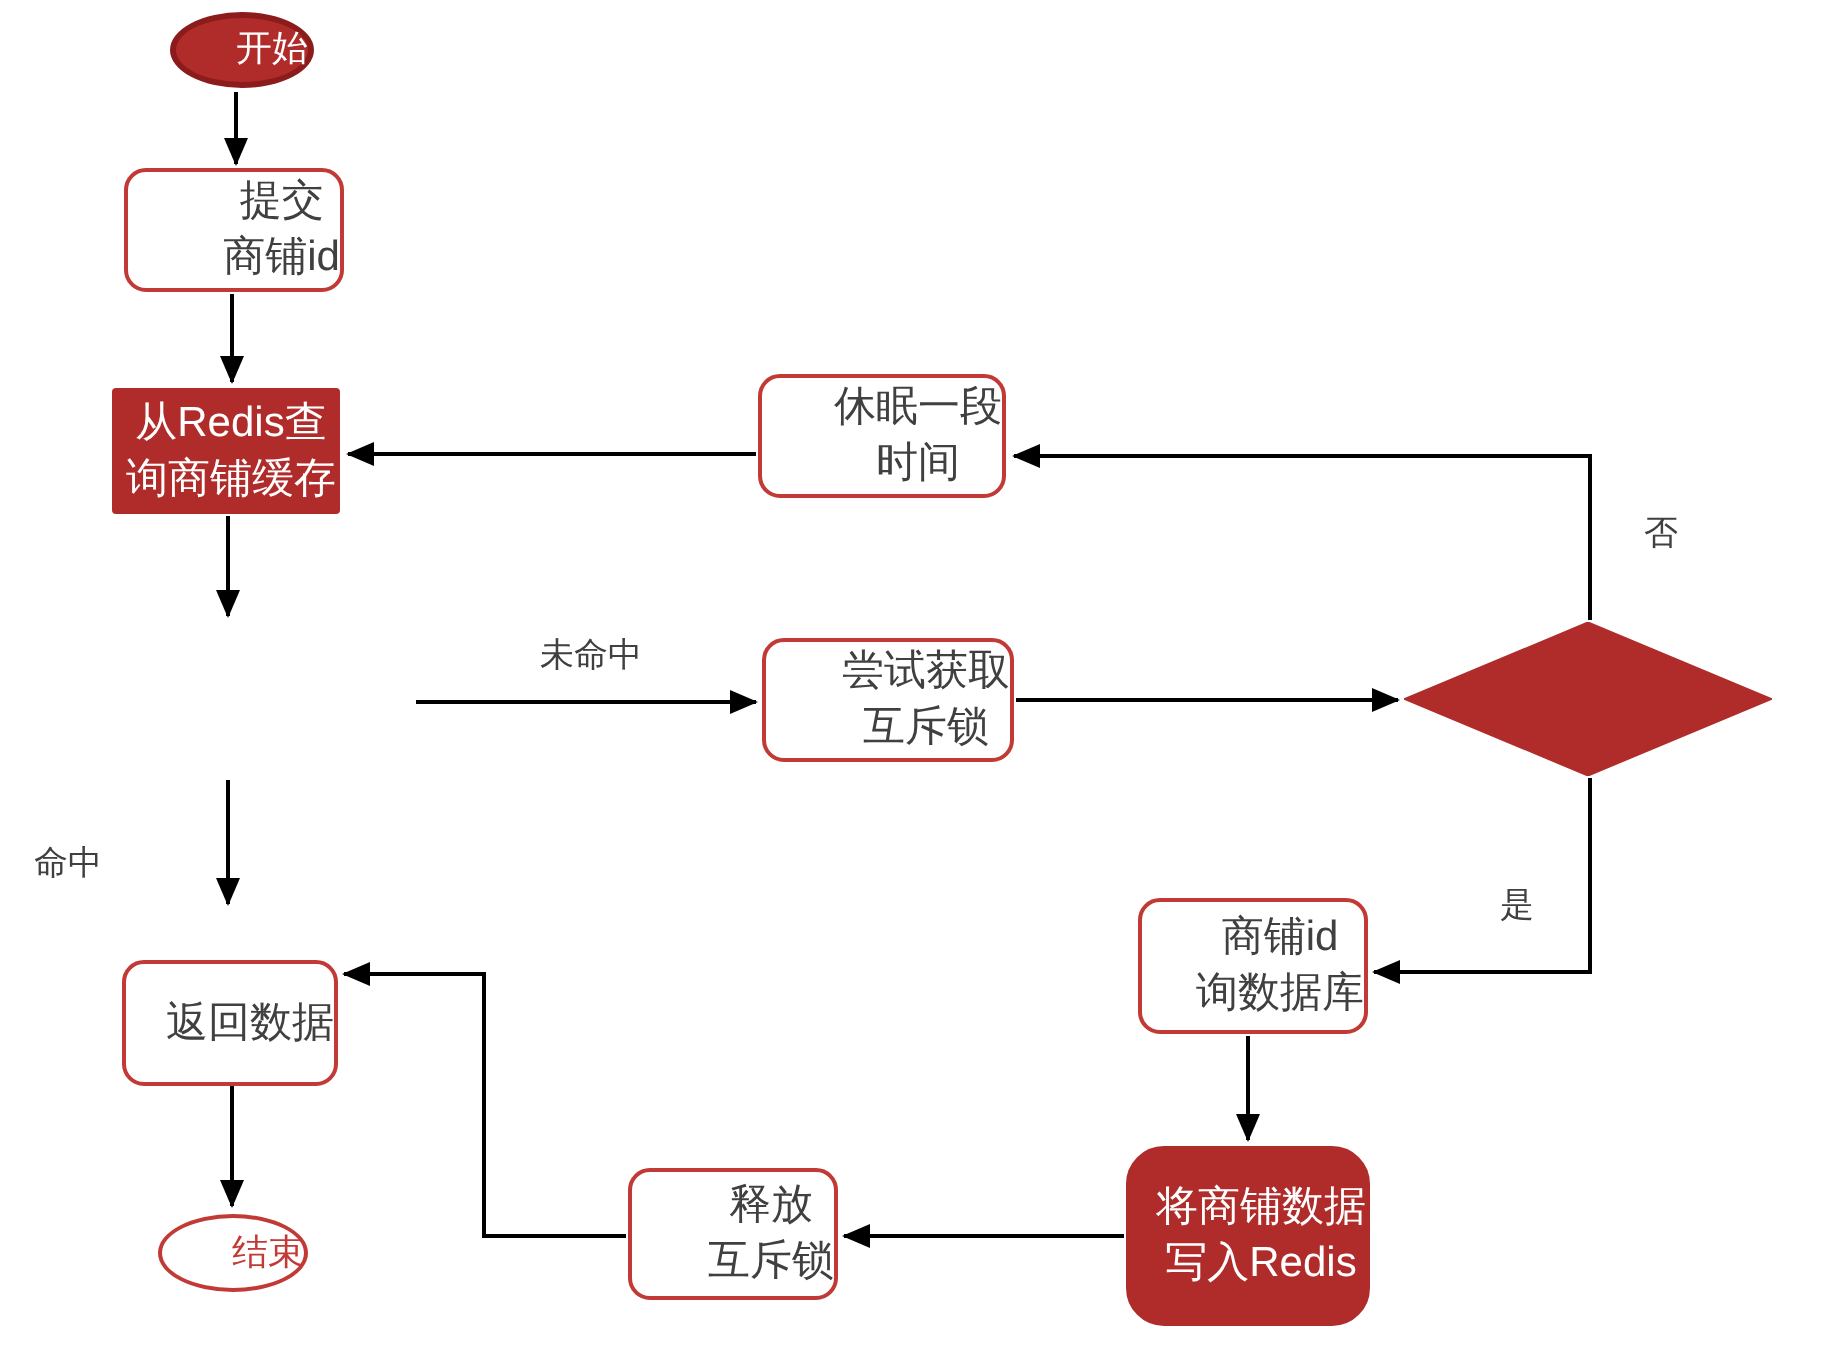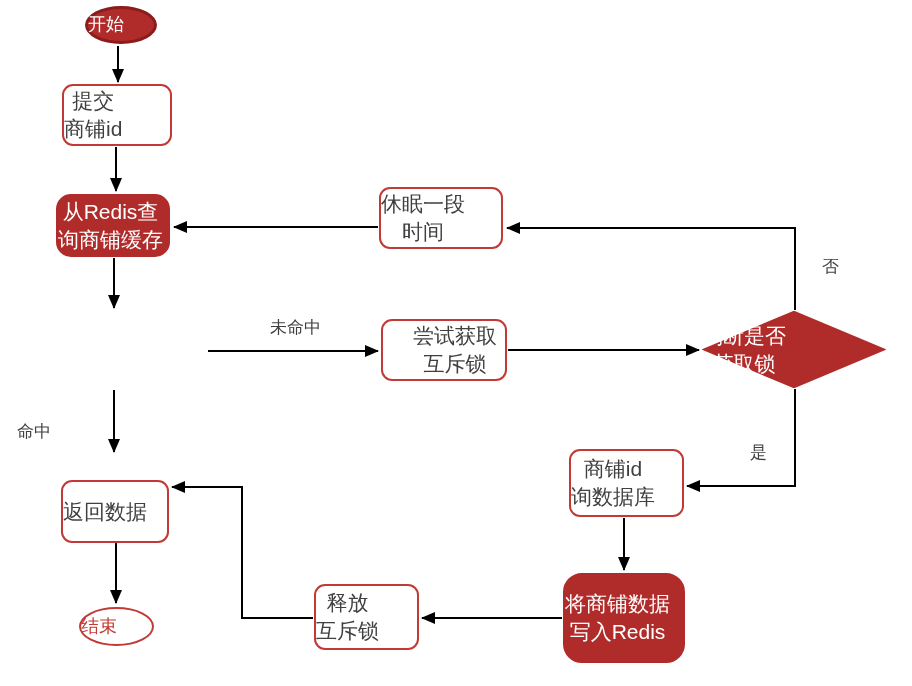--- a/index.html
+++ b/index.html
@@ -3,31 +3,31 @@
 <meta charset="utf-8">
 <style>
   html,body{margin:0;padding:0;background:#fff;}
   .canvas{
     position:relative;width:912px;height:686px;background:#fff;
     font-family:"Liberation Sans","DejaVu Sans",sans-serif;overflow:hidden;
   }
   .edges{position:absolute;left:0;top:0;z-index:0;}
   .edge{fill:none;stroke:var(--line,#000);stroke-width:2px;}
   .node{
-    position:absolute;display:flex;align-items:center;justify-content:flex-start;
+    position:absolute;display:flex;align-items:center;justify-content:flex-end;
     text-align:center;box-sizing:border-box;z-index:1;
   }
   .nlabel{white-space:pre-line;font-size:21px;line-height:1.32;}
   .rect{
     background:#fff;border:2.5px solid var(--red-border,#c13a35);
     border-radius:11px;color:var(--text-dark,#404040);
   }
   .rect.red{
     background:var(--red-fill,#b02c2a);border-color:var(--red-fill,#b02c2a);
-    color:#fff;border-radius:15px;
+    color:#fff;border-radius:2px;
   }
   .rect.big-radius{border-radius:19px;}
   .ellipse{border-radius:50%;}
   .ellipse.start{
     background:var(--red-fill,#b02c2a);border:3px solid var(--dark-red,#8c1b1b);color:#fff;
   }
   .ellipse.end{
     background:#fff;border:2.5px solid var(--red-border,#c13a35);
     color:var(--red-border,#c13a35);
   }
@@ -89,22 +89,20 @@
 
   <div class="node rect" style="left:381px;top:319px;width:126px;height:62px;padding-left:30px;">
     <span class="nlabel">尝试获取
 互斥锁</span>
   </div>
 
   <div class="node diamond red" style="left:702px;top:311px;width:184px;height:77px;">
     <svg viewBox="0 0 100 100" preserveAspectRatio="none">
       <polygon points="50,1 99,50 50,99 1,50" fill="#b02c2a" stroke="#b02c2a" stroke-width="2" vector-effect="non-scaling-stroke"></polygon>
     </svg>
-    <span class="nlabel">判断是否
-获取锁</span>
   </div>
 
   <div class="node rect" style="left:569px;top:449px;width:115px;height:68px;">
     <span class="nlabel">商铺id
 询数据库</span>
   </div>
 
   <div class="node rect" style="left:61px;top:480px;width:108px;height:63px;">
     <span class="nlabel">返回数据</span>
   </div>

